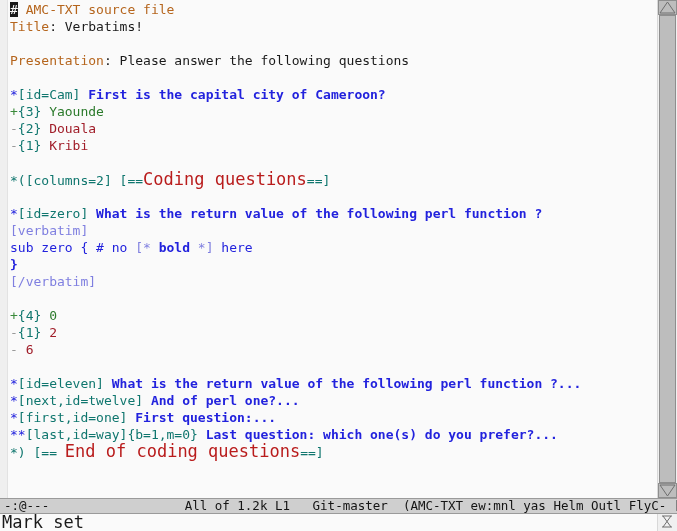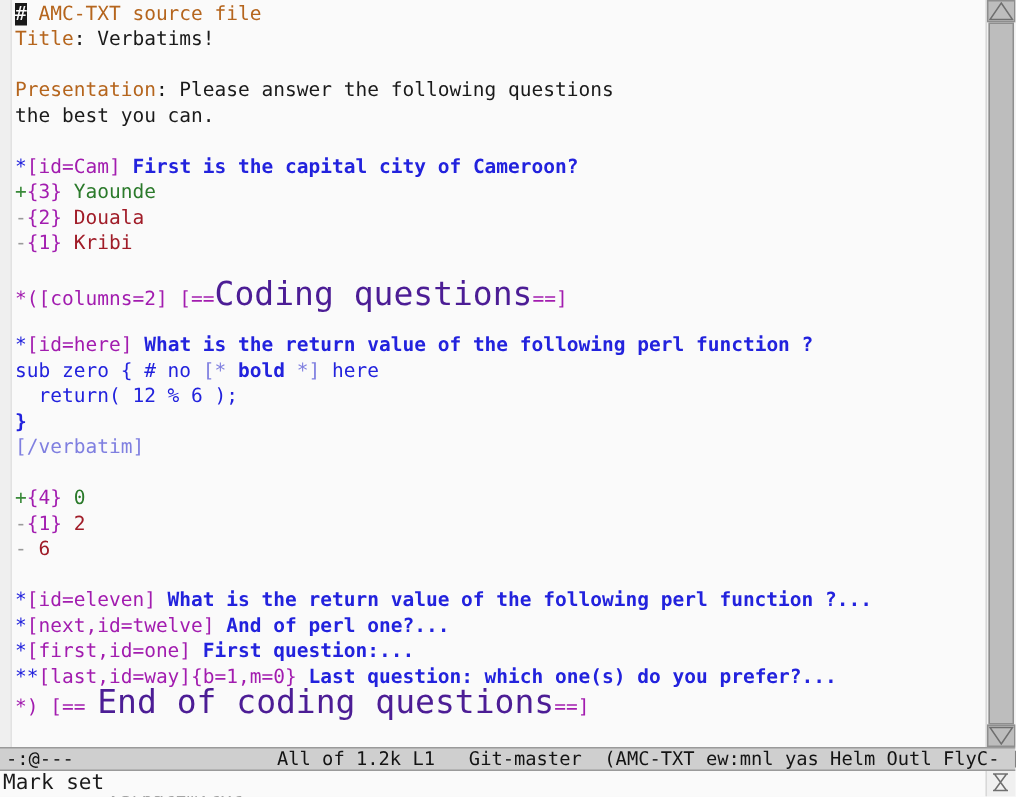--- a/index.html
+++ b/index.html
@@ -47,31 +47,31 @@
     font-size: 13px;
     white-space: pre;
     padding-left: 2px;
     color: #202020;
     letter-spacing: 0px;
   }
 
   
   .kw       { color: #b5651d; }
   .plain    { color: #1a1a1a; }
-  .gray     { color: #a21caf; }
+  .gray     { color: #0f766e; }
   .star     { color: #2222dd; }
   .qtext    { color: #2222dd; font-weight: bold; }
   .good     { color: #2b7a2b; text-align: center; }
   .goodsign { color: #3a8a3a; }
   .bad      { color: #a01c28; }
   .badsign  { color: #9a9a9a; }
   .verb     { color: #2222dd; }
   .verbtag  { color: #7f7fe0; }
   .verbbold { color: #2222dd; font-weight: bold; }
-  .secname  { color: #4c1d95; font-size: 22px; margin-top: 32px; }
+  .secname  { color: #b91c1c; font-size: 17px; margin-top: 32px; }
   .cursor {
     background: #1a1a1a;
     color: #fafafa;
   }
 
   
   .scrollbar {
     width: 19px;
     flex: 0 0 19px;
     background: #f0f0f0;
@@ -123,21 +123,21 @@
     box-sizing: border-box;
   }
   .mode-line .buf { font-weight: normal; margin-top: 41px; }
   .mode-wrap { display:flex; flex-direction: row; }
   .mode-main { flex: 1 1 auto; display:flex; align-items:center; padding-left:2px; }
 
   .minibuffer {
     height: 17px;
     line-height: 17px;
     background: #fafafa;
-    font-size: 14px;
+    font-size: 17px;
     color: #1a1a1a;
     white-space: pre;
     padding-left: 2px;
     display:flex;
   }
   .mini-main { flex: 1 1 auto; }
   .mini-right {
     width: 19px;
     flex: 0 0 19px;
     background: #f0f0f0;
@@ -157,32 +157,31 @@
 
   <div class="body-area">
 
     <div class="fringe-left"></div>
 
     <div class="text-area" id="text-area">
         <div class="line"><span class="cursor">#</span><span class="plain"> </span><span class="kw">AMC-TXT source file</span></div>
         <div class="line"><span class="kw">Title</span><span class="plain">: Verbatims!</span></div>
         <div class="line">&nbsp;</div>
         <div class="line"><span class="kw">Presentation</span><span class="plain">: Please answer the following questions</span></div>
-        <div class="line"><span class="plain">the best you can.</span></div>
         <div class="line">&nbsp;</div>
         <div class="line"><span class="star">*</span><span class="gray">[id=Cam]</span><span class="qtext"> First is the capital city of Cameroon?</span></div>
         <div class="line"><span class="goodsign">+</span><span class="gray">{3}</span><span class="good"> Yaounde</span></div>
         <div class="line"><span class="badsign">-</span><span class="gray">{2}</span><span class="bad"> Douala</span></div>
         <div class="line"><span class="badsign">-</span><span class="gray">{1}</span><span class="bad"> Kribi</span></div>
         <div class="line">&nbsp;</div>
         <div class="line"><span class="gray">*(</span><span class="gray">[columns=2]</span><span class="gray"> [==</span><span class="secname">Coding questions</span><span class="gray">==]</span></div>
         <div class="line">&nbsp;</div>
-        <div class="line"><span class="star">*</span><span class="gray">[id=here]</span><span class="qtext"> What is the return value of the following perl function ?</span></div>
+        <div class="line"><span class="star">*</span><span class="gray">[id=zero]</span><span class="qtext"> What is the return value of the following perl function ?</span></div>
+        <div class="line"><span class="verbtag">[verbatim]</span></div>
         <div class="line"><span class="verb">sub zero { # no </span><span class="verbtag">[* </span><span class="verbbold">bold</span><span class="verbtag"> *]</span><span class="verb"> here</span></div>
-        <div class="line"><span class="verb">  return( 12 % 6 );</span></div>
         <div class="line"><span class="verbbold">}</span></div>
         <div class="line"><span class="verbtag">[/verbatim]</span></div>
         <div class="line">&nbsp;</div>
         <div class="line"><span class="goodsign">+</span><span class="gray">{4}</span><span class="good"> 0</span></div>
         <div class="line"><span class="badsign">-</span><span class="gray">{1}</span><span class="bad"> 2</span></div>
         <div class="line"><span class="badsign">-</span><span class="bad"> 6</span></div>
         <div class="line">&nbsp;</div>
         <div class="line"><span class="star">*</span><span class="gray">[id=eleven]</span><span class="qtext"> What is the return value of the following perl function ?...</span></div>
         <div class="line"><span class="star">*</span><span class="gray">[next,id=twelve]</span><span class="qtext"> And of perl one?...</span></div>
         <div class="line"><span class="star">*</span><span class="gray">[first,id=one]</span><span class="qtext"> First question:...</span></div>

